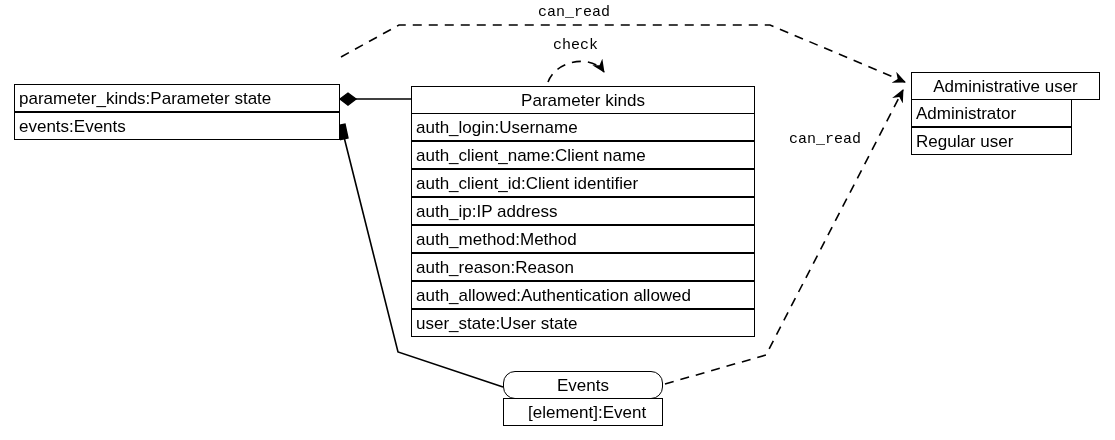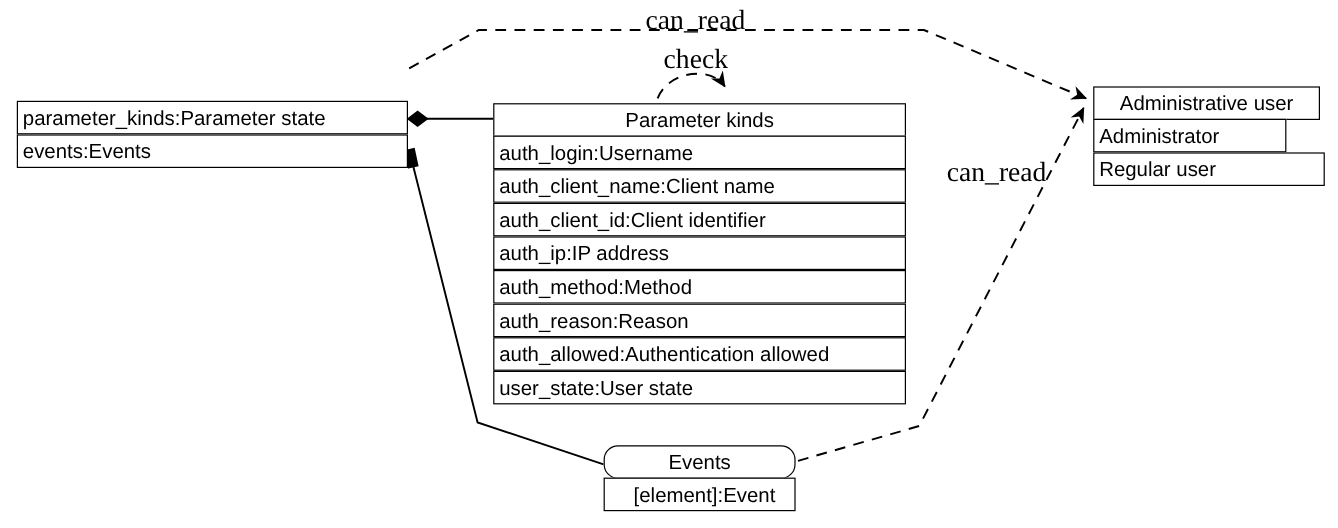--- a/index.html
+++ b/index.html
@@ -46,22 +46,22 @@
   }
   .uml-row.title {
     justify-content: center;
   }
   .uml-row.attr {
     justify-content: flex-start;
     padding-left: 4px;
   }
   .edge-label {
     position: absolute;
-    font-family: Liberation Serif, serif;
-    font-size: 23px;
+    font-family: Liberation Mono, monospace;
+    font-size: 15px;
     color: #000000;
     white-space: nowrap;
     z-index: 6;
     line-height: 1;
   }
 </style>
 </head>
 <body>
 
 <div id="canvas">
@@ -101,21 +101,21 @@
         <div class="uml-row attr" style="left: 0px; top: 84px; width: 344px; height: 28px; margin-top: -1px;">auth_client_id:Client identifier</div>
         <div class="uml-row attr" style="left: 0px; top: 112px; width: 344px; height: 28px; margin-top: -1px;">auth_ip:IP address</div>
         <div class="uml-row attr" style="left: 0px; top: 140px; width: 344px; height: 28px; margin-top: -1px;">auth_method:Method</div>
         <div class="uml-row attr" style="left: 0px; top: 168px; width: 344px; height: 28px; margin-top: -1px;">auth_reason:Reason</div>
         <div class="uml-row attr" style="left: 0px; top: 224px; width: 344px; height: 28px; margin-top: -1px;">user_state:User state</div>
         <div class="uml-row attr" style="left: 0px; top: 196px; width: 344px; height: 28px; margin-top: -1px;">auth_allowed:Authentication allowed</div>
       </div>
       <div class="uml-box" style="left: 911px; top: 72px; width: 189px; height: 84px;">
         <div class="uml-row title" style="left: 0px; top: 0px; width: 189px; height: 28px;">Administrative user</div>
         <div class="uml-row attr" style="left: 0px; top: 28px; width: 161px; height: 28px; margin-top: -1px;">Administrator</div>
-        <div class="uml-row attr" style="left: 0px; top: 56px; width: 193px; height: 28px; margin-top: -1px;">Regular user</div>
+        <div class="uml-row attr" style="left: 0px; top: 56px; width: 161px; height: 28px; margin-top: -1px;">Regular user</div>
       </div>
       <div class="uml-box" style="left: 503px; top: 371px; width: 160px; height: 56px;">
         <div class="uml-row title" style="left: 0px; top: 0px; width: 160px; height: 28px; border-radius: 12px;">Events</div>
         <div class="uml-row attr" style="left: 0px; top: 28px; width: 160px; height: 28px; margin-top: -1px; padding-left: 24px;">[element]:Event</div>
       </div>
     </div>
 
   <div id="label-layer">
       <div class="edge-label" style="left: 538px; top: 5px;">can_read</div>
       <div class="edge-label" style="left: 553px; top: 38px;">check</div>

